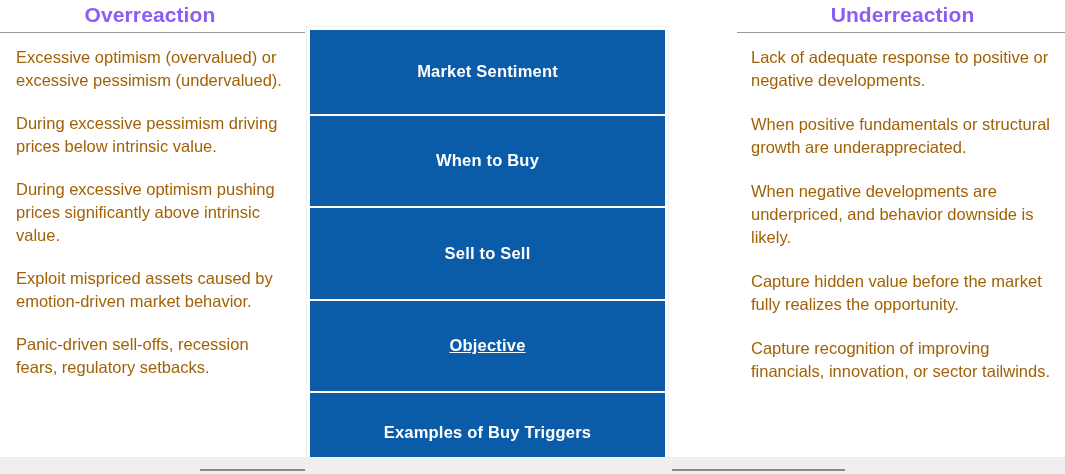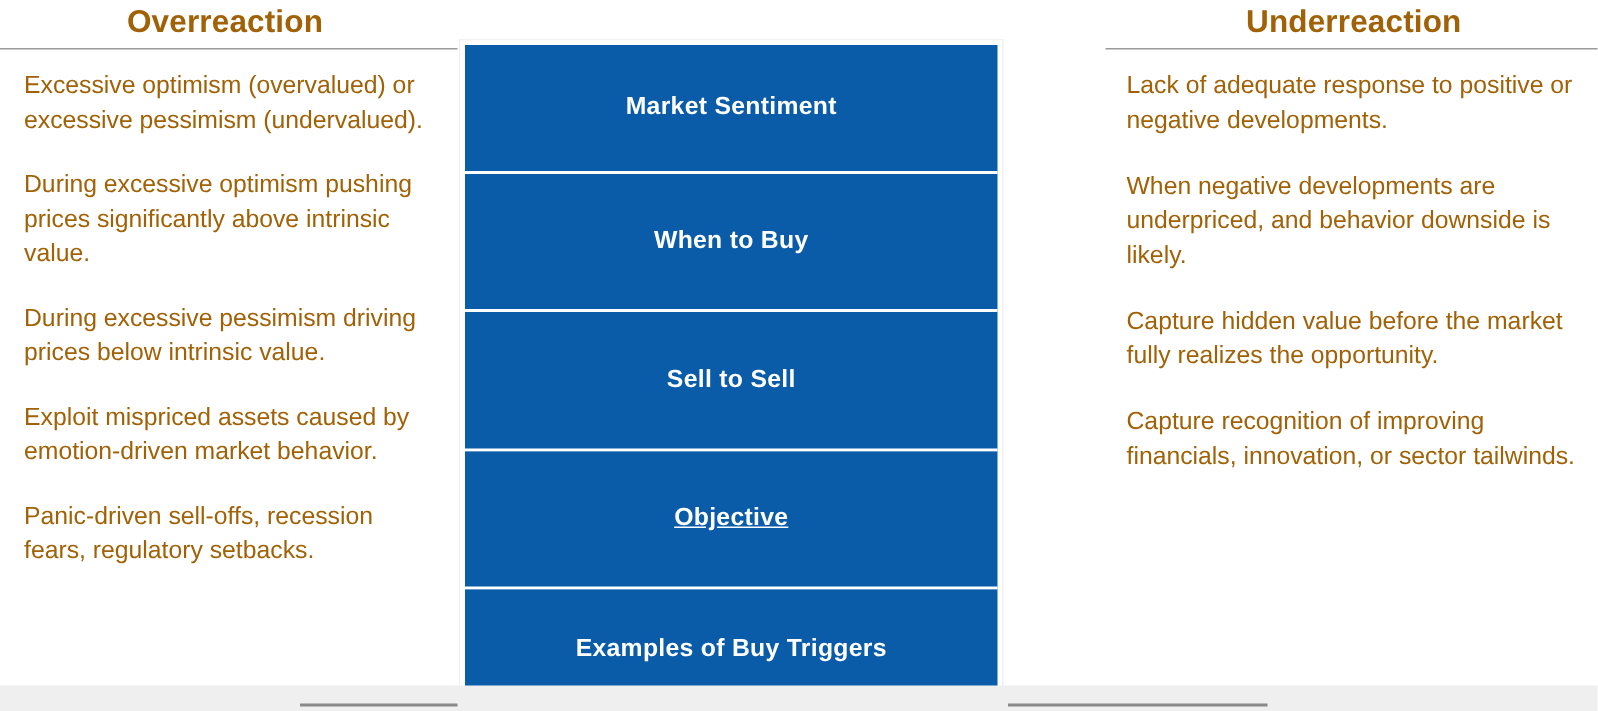--- a/index.html
+++ b/index.html
@@ -25,21 +25,21 @@
   
   .col-header {
     position: absolute;
     top: 0;
     height: 30px;
     display: flex;
     align-items: center;
     justify-content: center;
     font-size: 21px;
     font-weight: bold;
-    color: #a16207;
+    color: #8b5cf6;
     letter-spacing: 0.1px;
   }
   .col-header.left  { left: 0px;   width: 300px; }
   .col-header.right { left: 740px; width: 325px; }
 
   .header-rule {
     position: absolute;
     top: 32px;
     height: 1px;
     background: #9a9a9a;
@@ -120,36 +120,37 @@
 <div class="comparison-wrap">
 
   <div class="col-header left">Overreaction</div>
   <div class="header-rule left"></div>
 
   <div class="col-header right">Underreaction</div>
   <div class="header-rule right"></div>
 
   <div class="side-col left">
     <p>Excessive optimism (overvalued) or excessive pessimism (undervalued).</p>
+    <p>During excessive pessimism driving prices below intrinsic value.</p>
     <p>During excessive optimism pushing prices significantly above intrinsic value.</p>
-    <p>During excessive pessimism driving prices below intrinsic value.</p>
     <p>Exploit mispriced assets caused by emotion-driven market behavior.</p>
     <p>Panic-driven sell-offs, recession fears, regulatory setbacks.</p>
   </div>
 
   <div class="center-stack">
     <div class="blue-cell">Market Sentiment</div>
     <div class="blue-cell">When to Buy</div>
     <div class="blue-cell">Sell to Sell</div>
     <div class="blue-cell">Objective</div>
     <div class="blue-cell">Examples of Buy Triggers</div>
   </div>
 
   <div class="side-col right">
     <p>Lack of adequate response to positive or negative developments.</p>
+    <p>When positive fundamentals or structural growth are underappreciated.</p>
     <p>When negative developments are underpriced, and behavior downside is likely.</p>
     <p>Capture hidden value before the market fully realizes the opportunity.</p>
     <p>Capture recognition of improving financials, innovation, or sector tailwinds.</p>
   </div>
 
   <div class="bottom-band"></div>
   <div class="bottom-rule left"></div>
   <div class="bottom-rule right"></div>
 
 </div>

